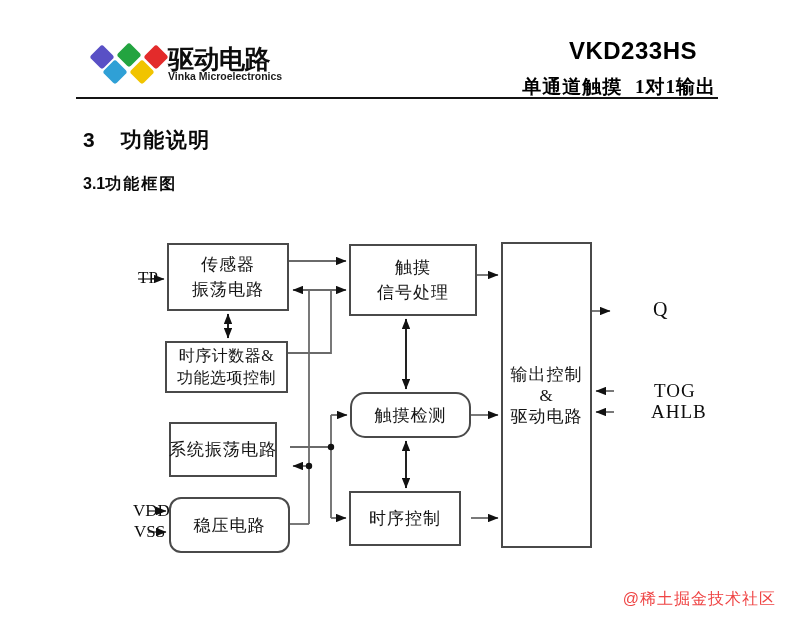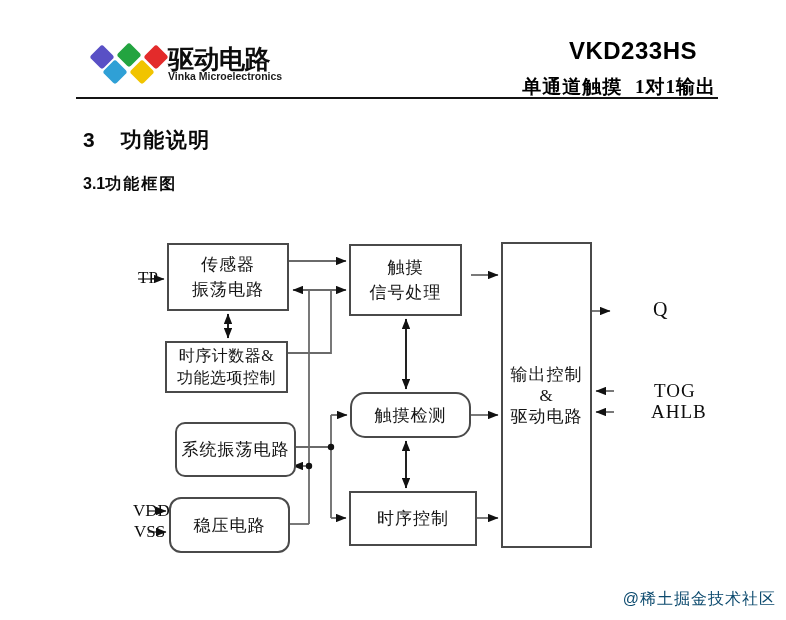--- a/index.html
+++ b/index.html
@@ -43,39 +43,39 @@
     position:absolute;background:#ffffff;border:2px solid #4a4a4a;
     display:flex;flex-direction:column;align-items:center;justify-content:center;
     font-family:"Liberation Serif","DejaVu Serif",serif;color:#141414;
     text-align:center;box-sizing:border-box;
   }
   .blk .ln{line-height:25px;font-size:17px;letter-spacing:1px;white-space:nowrap;}
   .blk.small .ln{line-height:22px;font-size:16px;letter-spacing:0.5px;text-align:right;}
   .blk.tall .ln{line-height:21px;font-size:17px;letter-spacing:1px;}
   #blk-sensor-osc   {left:167px;top:243px;width:122px;height:68px;}
   #blk-timing-counter{left:165px;top:341px;width:123px;height:52px;}
-  #blk-sys-osc      {left:175px;top:422px;width:121px;height:55px;border-radius:10px;}
+  #blk-sys-osc      {left:169px;top:422px;width:108px;height:55px;}
   #blk-regulator    {left:169px;top:497px;width:121px;height:56px;border-radius:12px;}
-  #blk-touch-signal {left:349px;top:244px;width:113px;height:72px;justify-content:center;}
+  #blk-touch-signal {left:349px;top:244px;width:128px;height:72px;justify-content:center;}
   #blk-touch-detect {left:350px;top:392px;width:121px;height:46px;border-radius:15px;}
-  #blk-timing-ctrl  {left:349px;top:491px;width:128px;height:55px;font-family:Liberation Serif, serif;}
+  #blk-timing-ctrl  {left:349px;top:491px;width:112px;height:55px;font-family:Liberation Serif, serif;}
   #blk-output-drive {left:501px;top:242px;width:91px;height:306px;}
   .pin{
     position:absolute;font-family:"Liberation Serif","DejaVu Serif",serif;
     color:#0d0d0d;font-size:17px;white-space:nowrap;margin-left:33px;
   }
   #pin-tp  {left:105px;top:268px;}
   #pin-vdd {left:100px;top:501px;}
   #pin-vss {left:101px;top:522px;}
   #pin-q   {left:620px;top:298px;font-size:20px;}
   #pin-tog {left:621px;top:380px;font-size:19px;letter-spacing:1px;}
   #pin-ahlb{left:618px;top:401px;font-size:19px;letter-spacing:1px;}
   
   .watermark{
-    position:absolute;right:10px;top:589px;font-size:16px;color:#0c4a6e;
+    position:absolute;right:10px;top:589px;font-size:16px;color:#ef4444;
     letter-spacing:1px;
   }
   .conn{stroke:#6a6a6a;stroke-width:1.8;fill:none;}
   .conn.dark{stroke:#222;stroke-width:2;}
 </style>
 </head>
 <body>
 
 <div id="page">
 

